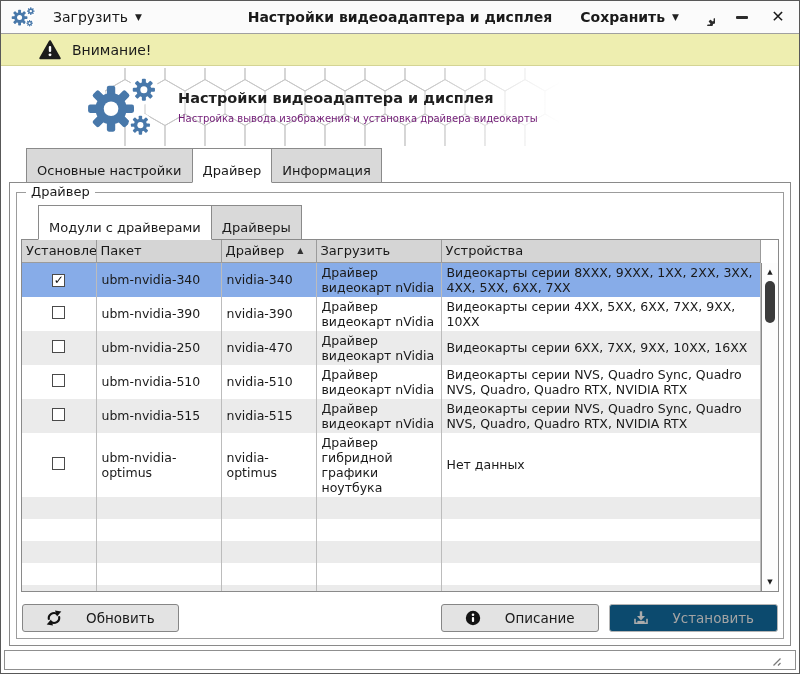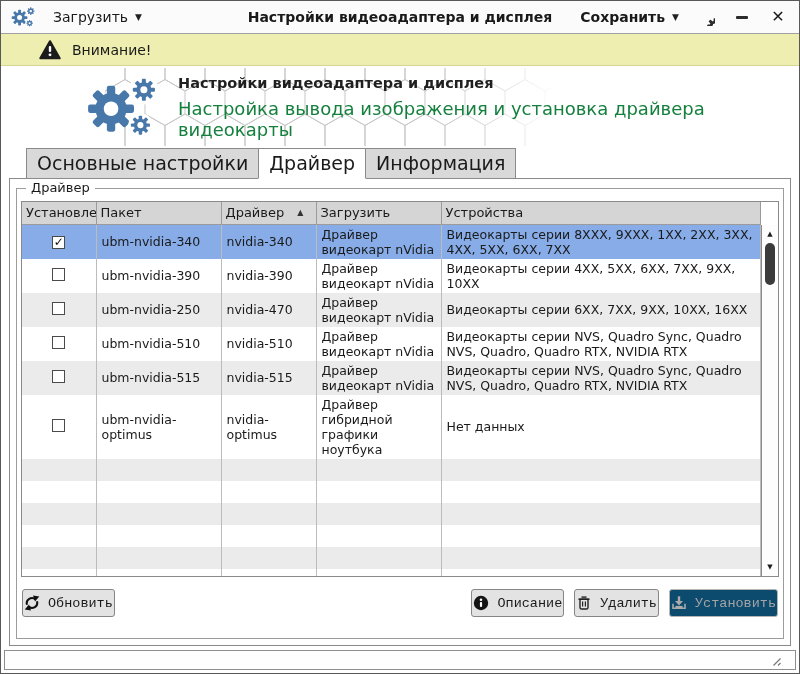--- a/index.html
+++ b/index.html
@@ -38,27 +38,27 @@
     display:flex; align-items:center; gap:11px;
     padding-left:38px; font-size:14px;
   }
 
   
   .header{ flex:0 0 82px; position:relative; display:flex; align-items:center; padding-left:85px; background:#fff;}
   .hexes{ position:absolute; left:104px; top:2px; z-index:0;}
   .app-icon{ position:relative; z-index:1; margin-right:16px; color:#4878aa; flex:0 0 auto;}
   .h-text{ position:relative; z-index:1;}
   .h-title{ font-size:14.5px; font-weight:bold; color:#1f1f1f; margin-bottom:7px;}
-  .h-subtitle{ font-size:18px; color:#15803d;}
+  .h-subtitle{ font-size:10px; color:#701a75;}
 
   
   .tabstrip{ display:flex; padding-left:25px; margin-bottom:-1px; position:relative; z-index:2; flex:0 0 23px; align-items:flex-end;}
   .tab{
     border:1px solid #8a8a8a; border-bottom:1px solid #8a8a8a;
-    background:#d9d9d9; padding:3px 10px 4px; font-size:19px;
+    background:#d9d9d9; padding:14px 10px 4px; font-size:13px;
     margin-right:-1px; white-space:nowrap; cursor:default; position:relative;
   }
   .tab.active{ background:#fff; border-bottom-color:#fff; z-index:3;}
 
   
   .panel{ flex:1; border:1px solid #8a8a8a; margin:0 8px; background:#fff; position:relative; z-index:1; padding:4px; display:flex; min-height:0;}
   .groupbox{ flex:1; border:1px solid #9c9c9c; margin:5px 2px 2px; position:relative; padding:12px 4px 6px; display:flex; flex-direction:column; min-height:0;}
   .gb-legend{ position:absolute; top:-9px; left:9px; background:#fff; padding:0 5px; font-size:13px;}
   .inner-tabstrip{ padding-left:17px;}
 
@@ -85,22 +85,22 @@
 
   
   .vscroll{ position:absolute; top:23px; right:0; bottom:0; width:17px; background:#fdfdfd; border-left:1px solid #8a8a8a;}
   .sb-btn{ position:absolute; left:0; right:0; height:14px; display:flex; align-items:center; justify-content:center; font-size:7px; color:#1d1d1d;}
   .sb-up{ top:2px;} .sb-down{ bottom:2px;}
   .sb-thumb{ position:absolute; left:3px; right:3px; top:18px; height:42px; background:#3b3b3b; border-radius:5px;}
 
   
   .btnrow{ margin-top:12px; display:flex; align-items:center; padding:0 1px;}
   .btn{
-    height:28px; display:inline-flex; align-items:center; gap:8px; padding:0 1px;
-    background:#e3e3e3; border:1px solid #868686; border-radius:3px; font-size:13.5px; cursor:default; white-space:nowrap;font-family:Liberation Mono, monospace;
+    height:28px; display:inline-flex; align-items:center; gap:24px; padding:0 23px;
+    background:#e3e3e3; border:1px solid #868686; border-radius:3px; font-size:13.5px; cursor:default; white-space:nowrap;
   }
   .btn-group{ margin-left:auto; display:flex; gap:10px;}
   .btn.disabled{ background:#0c4a6e; border-color:#b5b5b5; color:#a4a4a4;}
 
   
   .footer{ flex:0 0 20px; margin:4px 3px 3px; border:1px solid #8f8f8f; position:relative; background:#fff;}
   .grip{ position:absolute; right:13px; bottom:2px;}
 </style>
 </head>
 <body>
@@ -223,20 +223,24 @@
 <div class="tabstrip">
   <div class="tab">Основные настройки</div>
   <div class="tab active">Драйвер</div>
   <div class="tab">Информация</div>
 </div>
 
 <div class="panel">
   <div class="groupbox">
     <span class="gb-legend">Драйвер</span>
 
+    <div class="tabstrip inner-tabstrip">
+      <div class="tab active">Модули с драйверами</div>
+      <div class="tab">Драйверы</div>
+    </div>
 
     <div class="tablebox">
       <table>
         <colgroup>
           <col style="width:74px">
             <col style="width:125px">
             <col style="width:95px">
             <col style="width:125px">
             <col>
         </colgroup>
@@ -356,26 +360,20 @@
           </svg>
         <span>Обновить</span>
       </div>
       <div class="btn-group">
         <div class="btn">
           <svg width="16" height="16" viewBox="0 0 16 16">
               <use href="#info"></use>
             </svg>
           <span>Описание</span>
         </div>
-        <div class="btn">
-          <svg width="16" height="16" viewBox="0 0 16 16">
-              <use href="#trash"></use>
-            </svg>
-          <span>Удалить</span>
-        </div>
         <div class="btn disabled">
           <svg width="16" height="16" viewBox="0 0 16 16" style="color:#ababab">
               <use href="#install"></use>
             </svg>
           <span>Установить</span>
         </div>
       </div>
     </div>
 
   </div>

